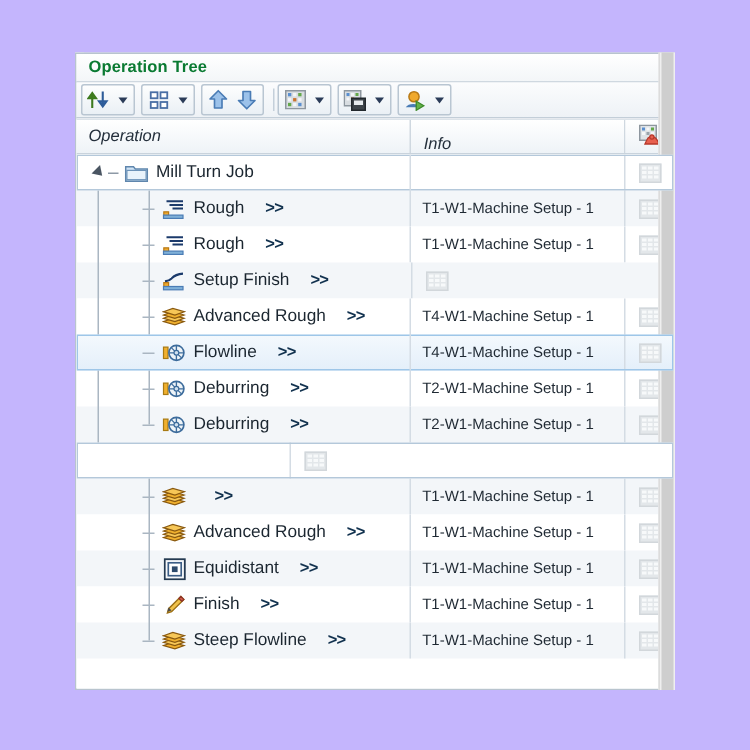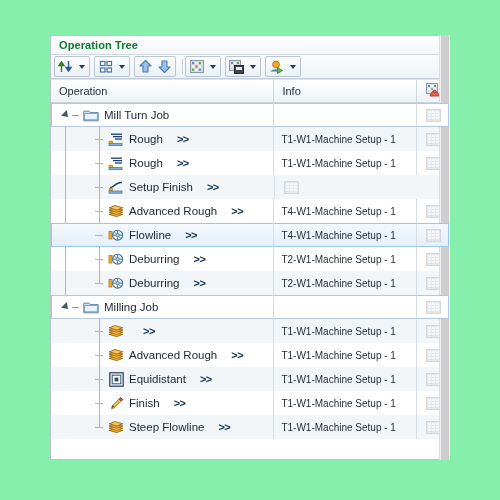--- a/index.html
+++ b/index.html
@@ -9,21 +9,21 @@
     height: 500px;
     background: #ffffff;
     font-family: "Liberation Sans", sans-serif;
     overflow: hidden;
   }
 
   #root {
     position: relative;
     width: 500px;
     height: 500px;
-    background: #86efac;
+    background: #c4b5fd;
   }
 
   
   .panel {
     position: absolute;
     left: 50px;
     top: 35px;
     width: 400px;
     height: 425px;
     background: #f6f8fa;
@@ -124,23 +124,24 @@
   }
   .hcell {
     display: flex;
     align-items: center;
     font-size: 11px;
     color: #25303c;
     padding-left: 8px;
     border-right: 1px solid #cfd8e0;
     box-sizing: border-box;
     background: linear-gradient(to bottom, #ffffff 0%, #eef3f7 100%);
+    font-style: italic;
   }
   .hcell.op   { width: 224px; }
-  .hcell.info { width: 143px; }
+  .hcell.info { width: 143px; align-items: flex-end; }
   .hcell.icon {
     width: 32px;
     padding-left: 0;
     justify-content: center;
     border-right: none;
   }
 
   
   .body {
     flex: 1;
@@ -683,34 +684,20 @@
                 <i></i>
                 <i></i>
                 <i></i>
                 <i></i>
                 <i></i>
                 <i></i>
               </span>
             </div>
           </div>
           <div class="row plain group">
-            <div class="c-op">
-              <span class="indent" style="width: 8px;"></span>
-              <span class="expander">
-                <span class="tri"></span>
-              </span>
-              <span style="width: 7px; height: 1px; background: rgb(141, 153, 166); margin-right: 3px; flex: 0 0 7px;"></span>
-              <span class="icon-slot">
-                <svg width="16" height="14" viewBox="0 0 16 14">
-                  <path d="M0.8 3.2 h5.2 l1.2 1.4 h8 v8.2 h-14.4 Z" fill="#cfe3f5" stroke="#5f86ad" stroke-width="1"></path>
-                  <rect x="1.6" y="5.6" width="12.8" height="6.2" fill="#e9f3fb" stroke="#6d93b8" stroke-width="0.8"></rect>
-                </svg>
-              </span>
-              <span class="op-label">Milling Job</span>
-            </div>
             <div class="c-info">
               <span class="info-text"></span>
             </div>
             <div class="c-icon">
               <span class="gridglyph">
                 <i></i>
                 <i></i>
                 <i></i>
                 <i></i>
                 <i></i>

